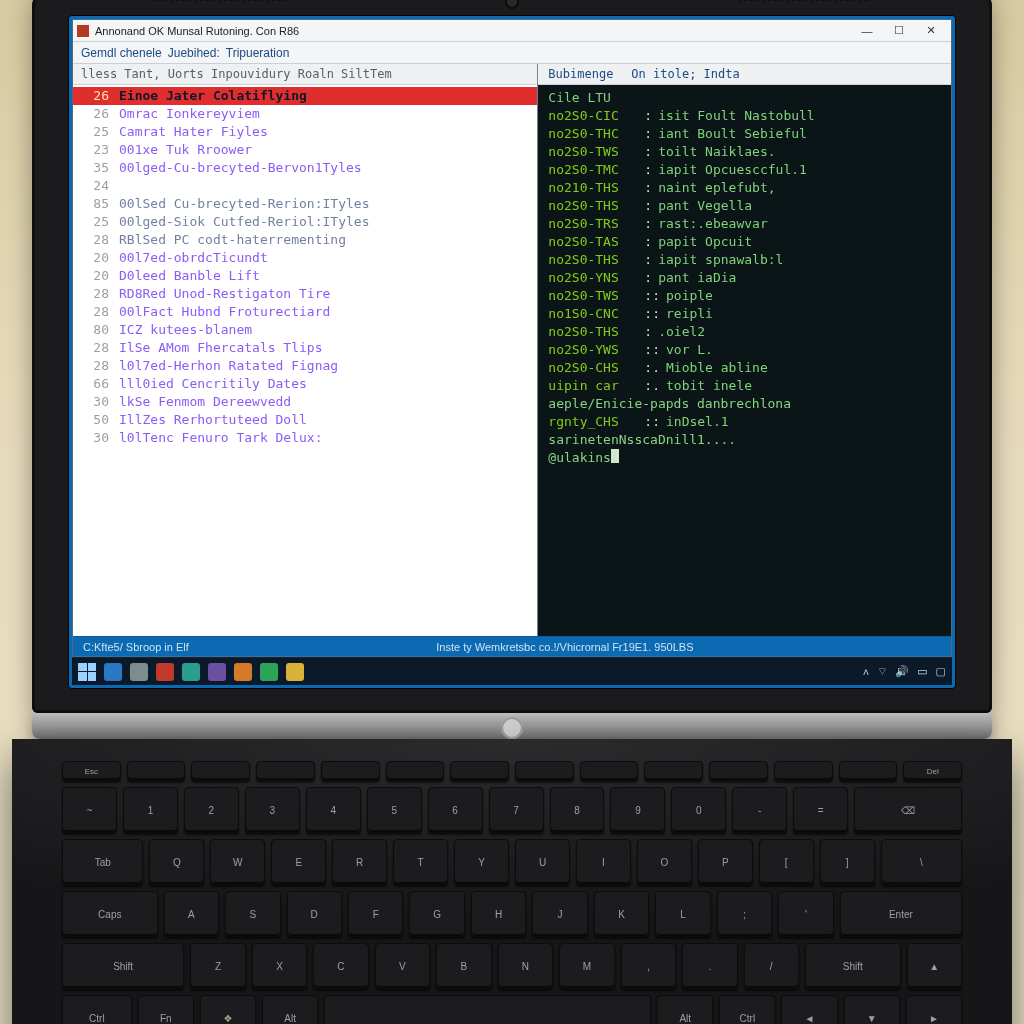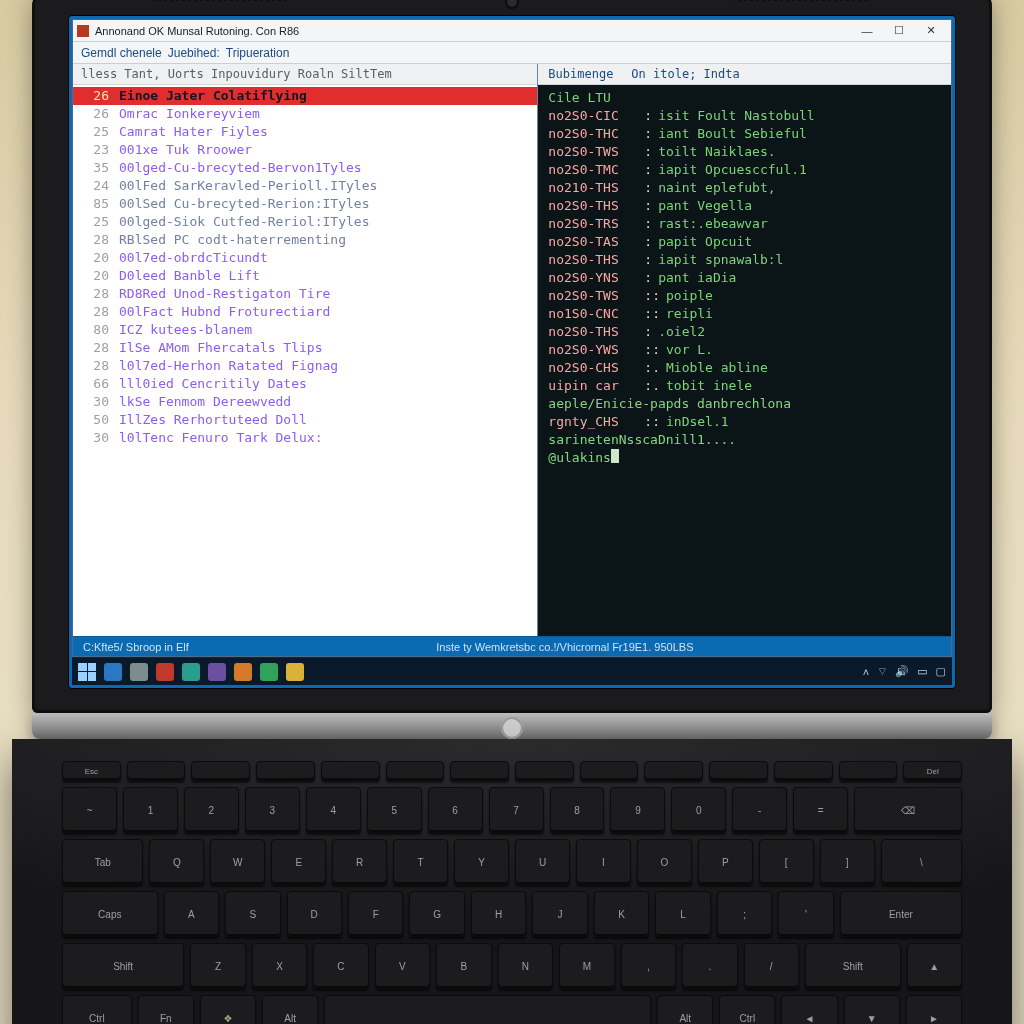--- a/index.html
+++ b/index.html
@@ -94,21 +94,21 @@
     display: flex; flex-direction: column;
     font-family: "Consolas","Lucida Console",monospace;
   }
   .right-header {
     height: 21px; background: #eef0f2; border-bottom: 1px solid #d0d4d9;
     font-size: 12px; color: #1a4b86; display: flex; align-items: center; gap: 18px;
     padding: 0 10px;
   }
   .term { flex: 1; padding: 4px 10px 6px 10px; font-size: 13px; line-height: 18px; overflow: hidden; }
   .tline { display: flex; white-space: nowrap; }
-  .tkey { color: #fca5a5; min-width: 90px; }
+  .tkey { color: #84cc16; min-width: 90px; }
   .tsep { color: #e3e3c0; margin: 0 6px; }
   .tval { color: #7fd47a; }
   .tplain { color: #87d481; }
   .cursor { display: inline-block; width: 8px; height: 14px; background: #cfe8cc; vertical-align: -2px; }
 
   
   .statusbar {
     height: 20px; background: #0c6ab2; border-top: 1px solid #0a5a96;
     display: flex; align-items: center; justify-content: space-between;
     font-size: 11px; color: #cfe2f3; padding: 0 10px;
@@ -213,21 +213,20 @@
                 <div class="row">
                   <span class="ln">23</span>
                   <span class="txt">001xe Tuk Rroower</span>
                 </div>
                 <div class="row">
                   <span class="ln">35</span>
                   <span class="txt">00lged-Cu-brecyted-Bervon1Tyles</span>
                 </div>
                 <div class="row shade">
                   <span class="ln">24</span>
-                  <span class="txt">00lFed SarKeravled-Perioll.ITyles</span>
                 </div>
                 <div class="row shade">
                   <span class="ln">85</span>
                   <span class="txt">00lSed Cu-brecyted-Rerion:ITyles</span>
                 </div>
                 <div class="row shade">
                   <span class="ln">25</span>
                   <span class="txt">00lged-Siok Cutfed-Reriol:ITyles</span>
                 </div>
                 <div class="row shade">

